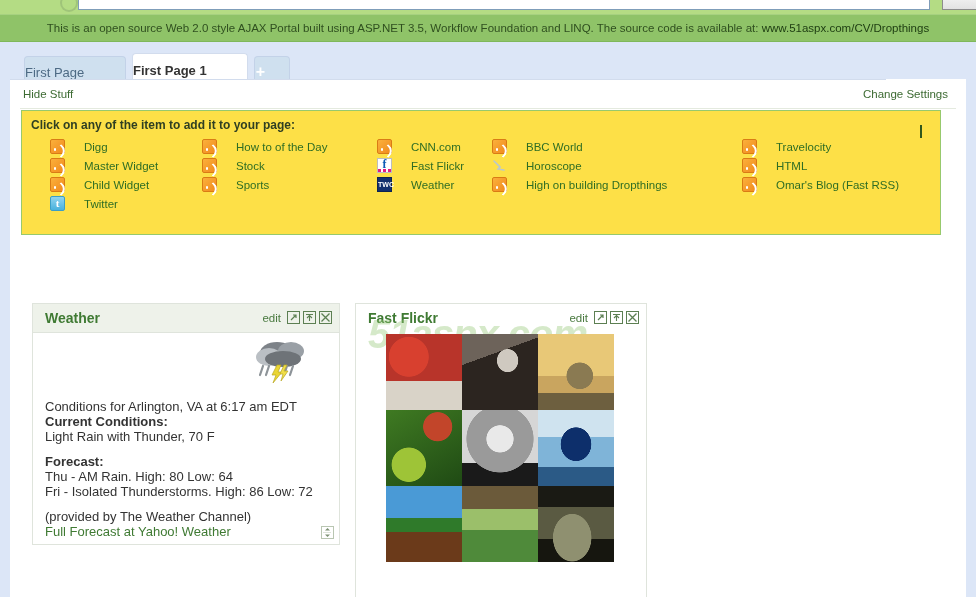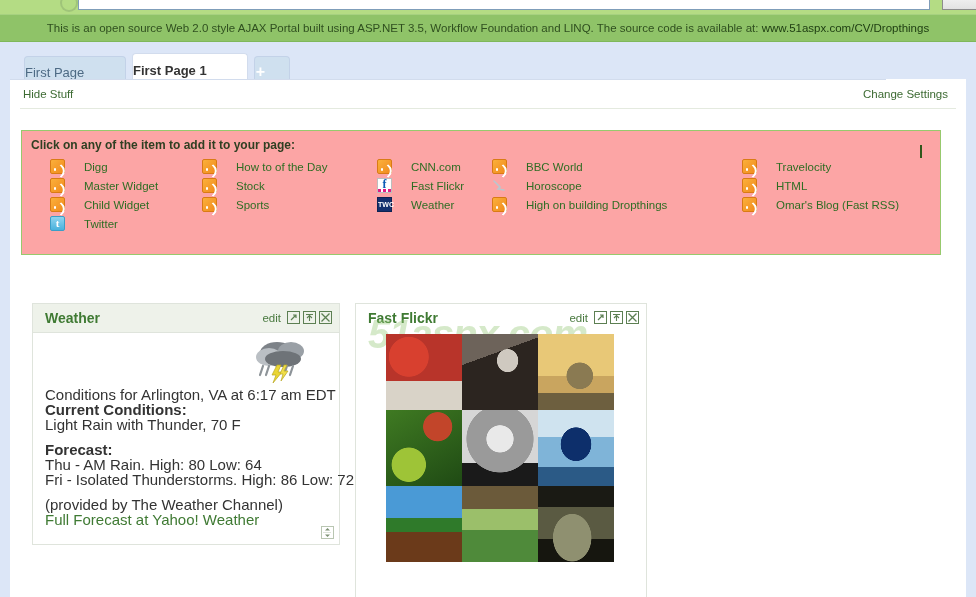--- a/index.html
+++ b/index.html
@@ -196,24 +196,23 @@
     width: 936px;
     height: 1px;
     background: #e4eadf;
   }
 
   
   #gallery {
     position: absolute;
     left: 11px; top: 30px;
     width: 920px; height: 125px;
-    background: #fca5a5;
+    background: #fde047;
     border: 1px solid #97c96d;
     box-sizing: border-box;
-    margin-top: 20px;
   }
   #gallery-title {
     position: absolute;
     left: 9px; top: 7px;
     font-size: 12px;
     font-weight: bold;
     color: #2f3f22;
   }
   .gal-col {
     position: absolute;
@@ -364,22 +363,22 @@
     color: #5c7f52;
     font-size: 9px;
     line-height: 11px;
     text-align: center;
     background: transparent;
   }
   .tool-btn svg { display: block; }
 
   .widget-body {
     position: relative;
-    padding: 8px 12px;
-    font-size: 15px;
+    padding: 20px 12px;
+    font-size: 13px;
     color: #333333;
     line-height: 15px;
   }
 
   
   #weather-icon {
     position: absolute;
     right: 28px; top: 2px;
     width: 58px; height: 50px;
   }

